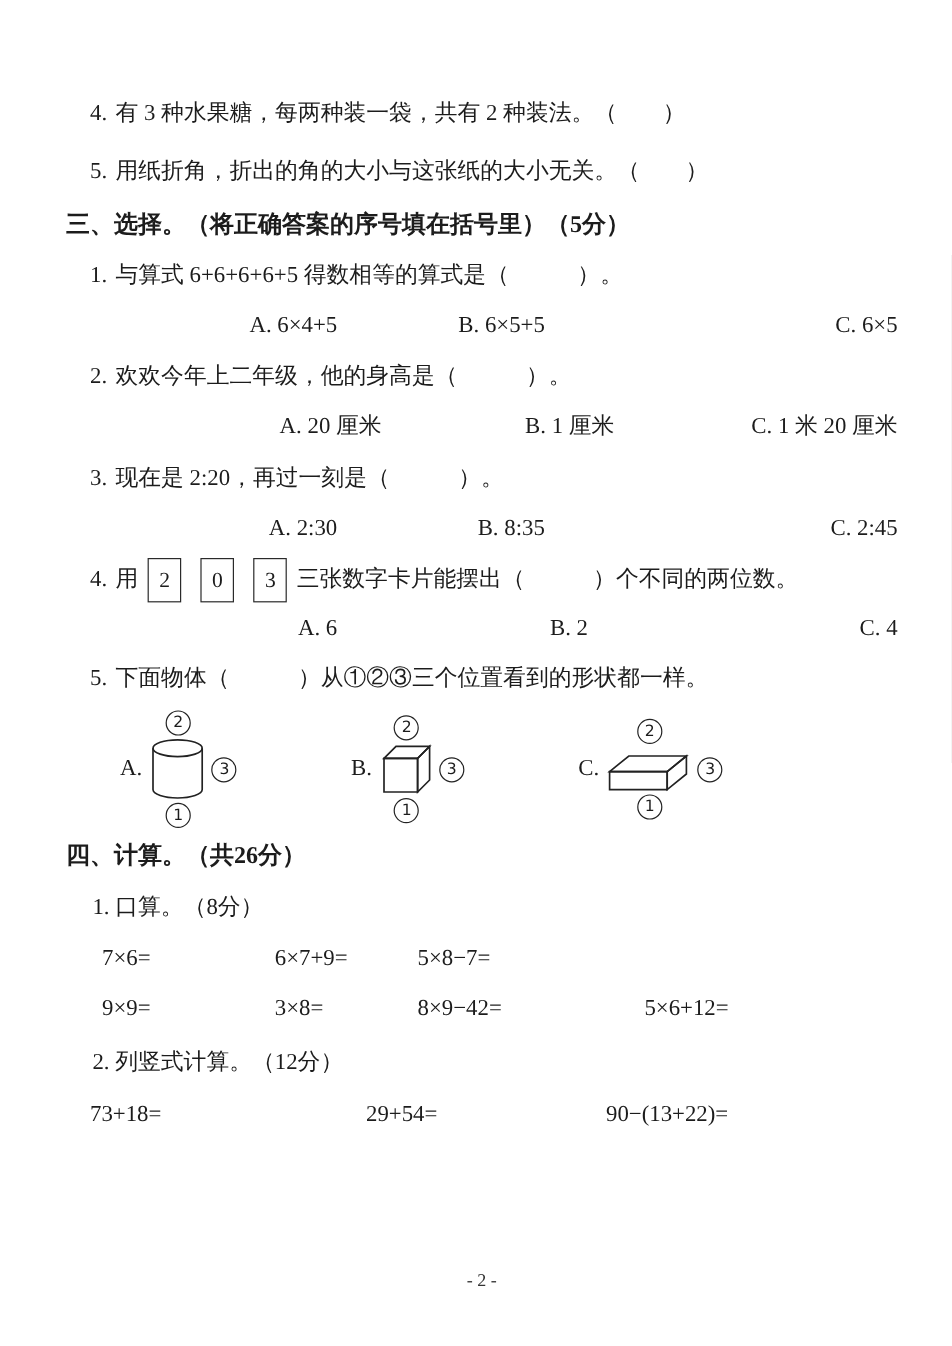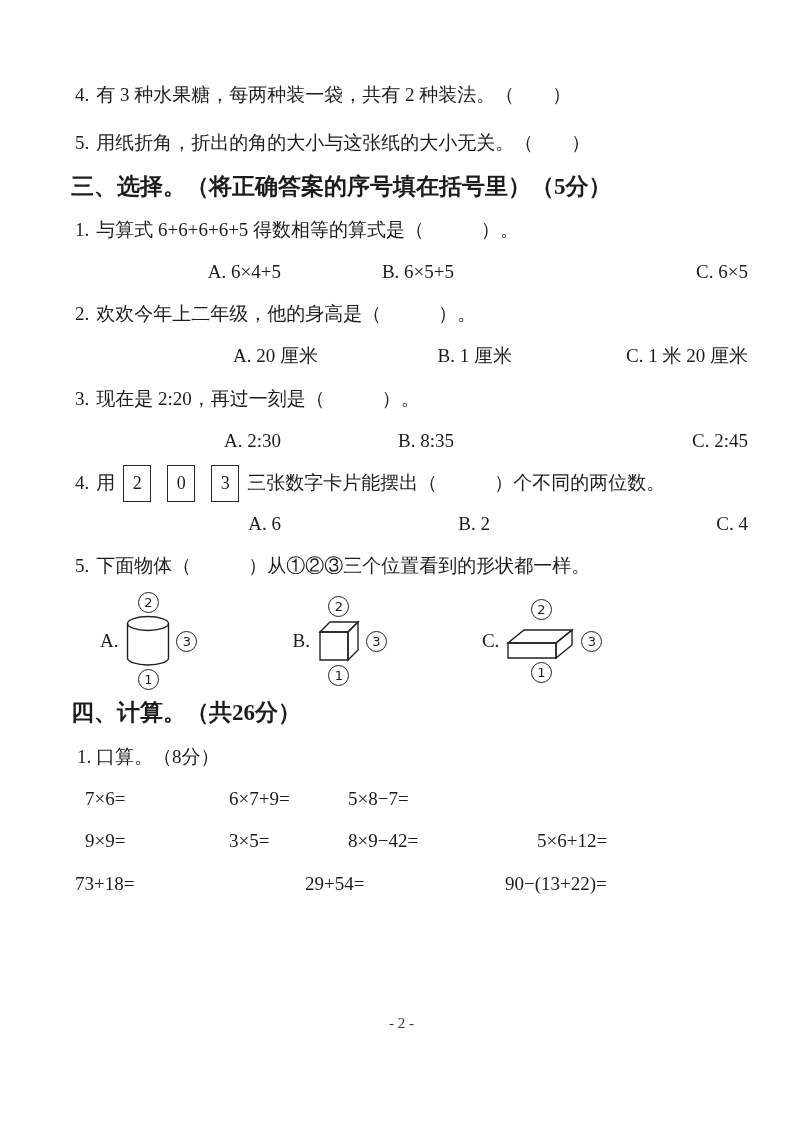--- a/index.html
+++ b/index.html
@@ -12,21 +12,21 @@
     padding:82px 45px 0 55px;
     font-family:"Liberation Serif","DejaVu Serif",serif;
     font-size:19px;
     color:#1c1c1c;
     line-height:26px;
     overflow:hidden;
   }
   .q-line{margin-left:20px;display:flex;align-items:baseline;}
   .q-num{flex:0 0 auto;margin-right:7px;}
   .q-text{flex:1 1 auto;}
-  .sec-title{font-weight:bold;font-size:23px;line-height:28px;margin-left:16px;}
+  .sec-title{font-weight:bold;font-size:20px;line-height:28px;margin-left:0;}
   .mt16{margin-top:16px;}
   .mt17{margin-top:17px;}
   .mt19{margin-top:19px;}
   .mt22{margin-top:22px;}
   .opts{
     margin-left:50px;margin-top:16px;
     display:grid;grid-template-columns:176px 173px auto;text-align:right;
   }
   .opts.wide{grid-template-columns:213px 194px auto;}
   .card-line{margin-left:20px;margin-top:9px;display:flex;align-items:center;min-height:40px;}
@@ -179,25 +179,26 @@
 
   <div class="oral-label mt17">1. 口算。（8分）</div>
 
   <div class="oral-row">
     <span>7×6=</span>
     <span>6×7+9=</span>
     <span>5×8−7=</span>
   </div>
   <div class="oral-row mt17">
     <span>9×9=</span>
-    <span>3×5=</span>
+    <span>3×8=</span>
     <span>8×9−42=</span>
     <span>5×6+12=</span>
   </div>
 
+  <div class="written-label mt19">2. 列竖式计算。（12分）</div>
 
   <div class="written-row">
     <span>73+18=</span>
     <span>29+54=</span>
     <span>90−(13+22)=</span>
   </div>
 
   <div class="footer">- 2 -</div>
 
 </div>

